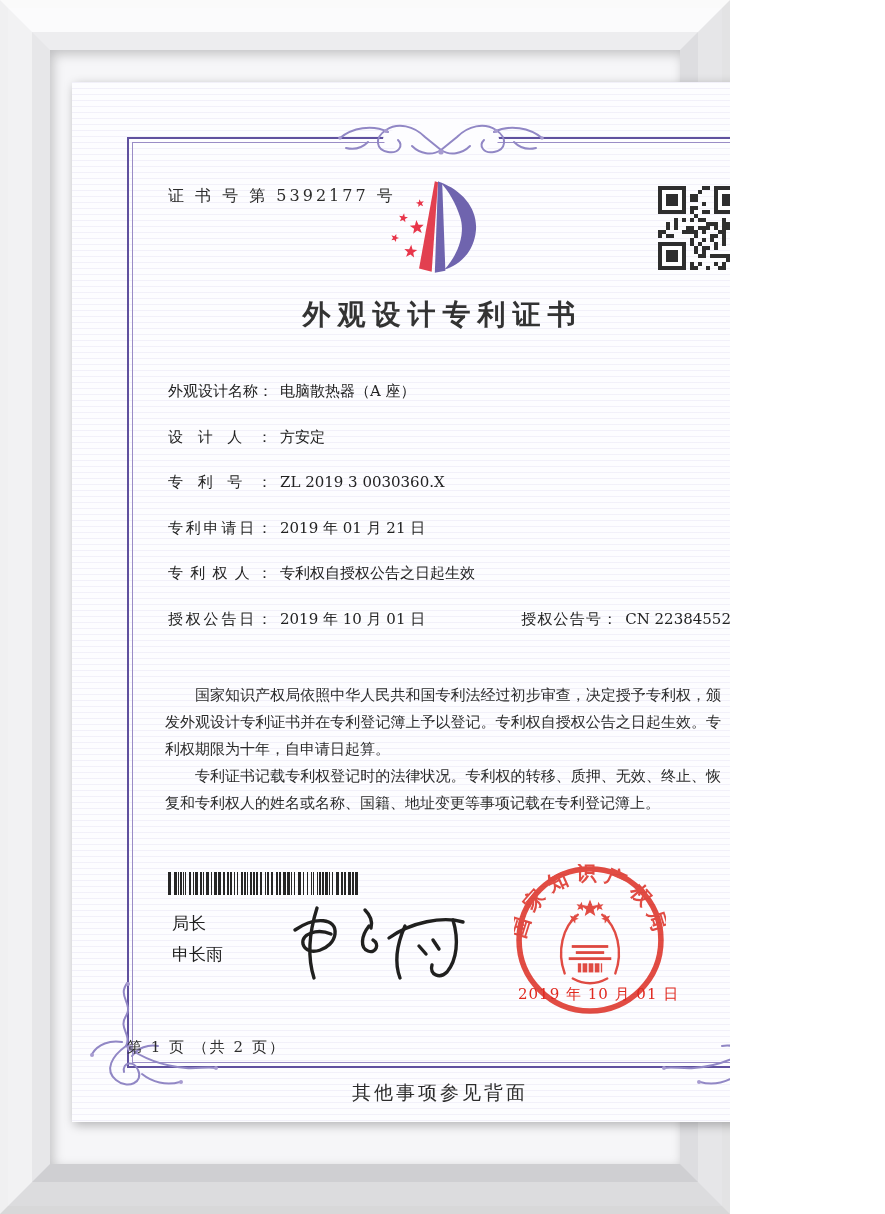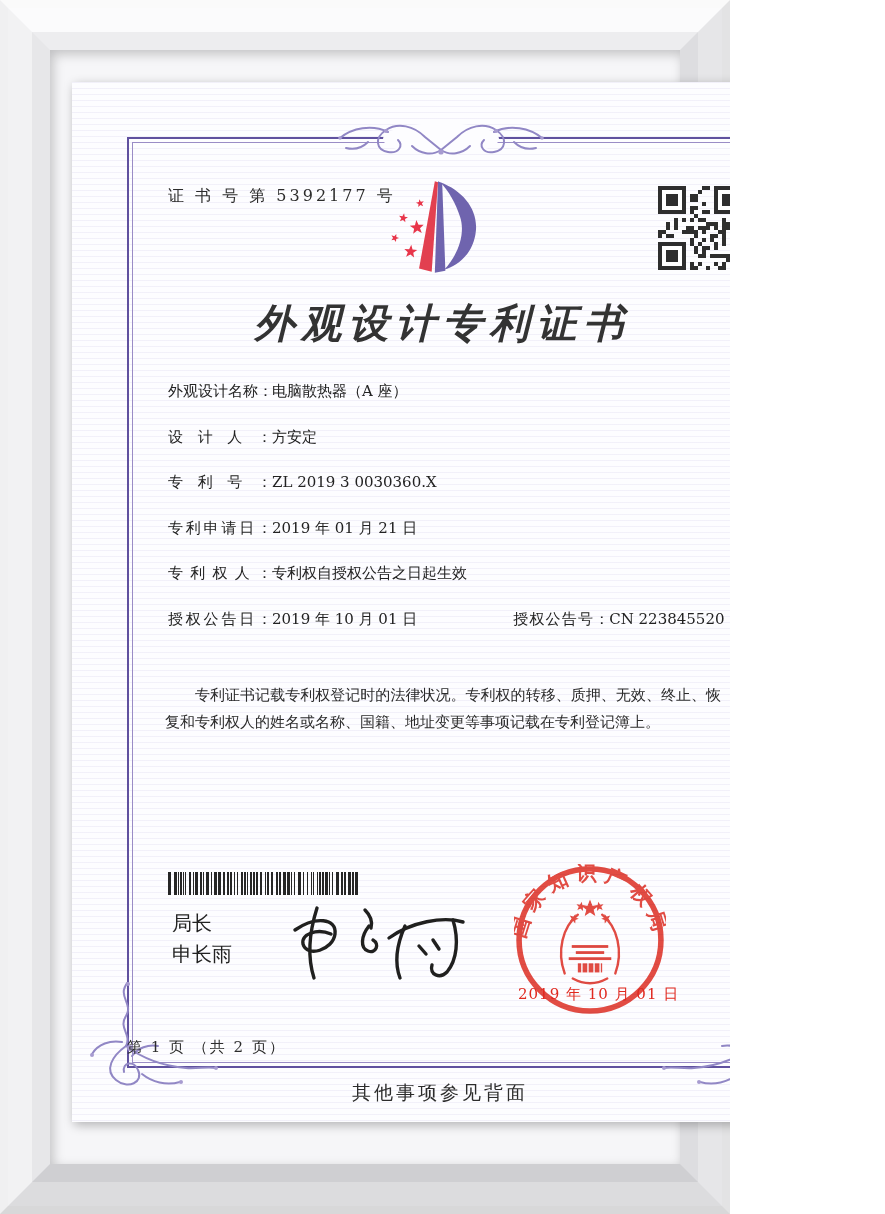--- a/index.html
+++ b/index.html
@@ -19,31 +19,31 @@
       #fdfdff;
     box-shadow:2px 3px 10px rgba(0,0,0,.28);
   }
   .pborder{position:absolute;left:55px;top:55px;width:631px;height:931px;border:2px solid #60519f;}
   .pborder-in{position:absolute;left:60px;top:60px;width:621px;height:921px;border:1px solid #9a8cc6;}
   .orn{position:absolute;}
   .certno{position:absolute;left:96px;top:104px;font-size:16px;letter-spacing:3px;color:#2c2c2c;}
   .logo{position:absolute;left:312px;top:96px;}
   .qr{position:absolute;left:586px;top:104px;}
   .title{position:absolute;left:55px;top:214px;width:631px;text-align:center;
-         font-size:40px;letter-spacing:7px;color:#333;font-weight:600;font-style:italic;}
+         font-size:28px;letter-spacing:7px;color:#333;font-weight:600;}
   .fields{position:absolute;left:96px;top:300px;width:560px;}
   .frow{height:45.5px;font-size:15px;color:#222;white-space:nowrap;}
   .lbl{display:inline-block;width:104px;text-align:justify;text-align-last:justify;vertical-align:top;}
-  .val{}
+  .val{margin-left:8px;}
   .pair2{margin-left:52px;}
   .lbl2{display:inline-block;width:96px;text-align:justify;text-align-last:justify;margin-left:44px;}
   .bodytext{position:absolute;left:93px;top:600px;width:556px;font-size:15px;line-height:27px;color:#2b2b2b;}
   .bodytext p{margin:0;text-indent:2em;text-align:justify;}
   .barcode{position:absolute;left:96px;top:790px;}
-  .signer{position:absolute;left:100px;top:826px;font-size:20px;color:#222;line-height:31px;
+  .signer{position:absolute;left:100px;top:826px;font-size:17px;color:#222;line-height:31px;
           font-family:"DejaVu Sans","Liberation Sans",sans-serif;}
   .signature{position:absolute;left:205px;top:816px;}
   .seal{position:absolute;left:442px;top:782px;mix-blend-mode:multiply;opacity:.92;}
   .sealdate{position:absolute;left:446px;top:903px;width:160px;font-size:15px;letter-spacing:1px;
             color:#e0291f;white-space:nowrap;}
   .pageno{position:absolute;left:55px;top:956px;width:631px;font-size:15px;
           letter-spacing:2px;color:#2c2c2c;}
   .backnote{position:absolute;left:0;top:998px;width:736px;text-align:center;font-size:19px;
             letter-spacing:3px;color:#2c2c2c;}
 </style>
@@ -263,20 +263,21 @@
       </div>
       <div class="frow">
         <span class="lbl">专利权人：</span><span class="val">专利权自授权公告之日起生效</span>
       </div>
       <div class="frow">
         <span class="lbl">授权公告日：</span><span class="val">2019 年 10 月 01 日</span><span class="pair2"><span class="lbl2">授权公告号：</span><span class="val">CN 223845520 S</span></span>
       </div>
     </div>
 
     <div class="bodytext">
+      <p>国家知识产权局依照中华人民共和国专利法经过初步审查，决定授予专利权，颁发外观设计专利证书并在专利登记簿上予以登记。专利权自授权公告之日起生效。专利权期限为十年，自申请日起算。</p>
       <p>专利证书记载专利权登记时的法律状况。专利权的转移、质押、无效、终止、恢复和专利权人的姓名或名称、国籍、地址变更等事项记载在专利登记簿上。</p>
     </div>
 
     <svg class="barcode" width="196" height="23" viewBox="0 0 196 23">
         <rect x="0" y="0" width="3" height="23" fill="#262626"></rect>
         <rect x="6" y="0" width="3" height="23" fill="#262626"></rect>
         <rect x="10" y="0" width="1" height="23" fill="#262626"></rect>
         <rect x="12" y="0" width="2" height="23" fill="#262626"></rect>
         <rect x="15" y="0" width="1" height="23" fill="#262626"></rect>
         <rect x="17" y="0" width="1" height="23" fill="#262626"></rect>

